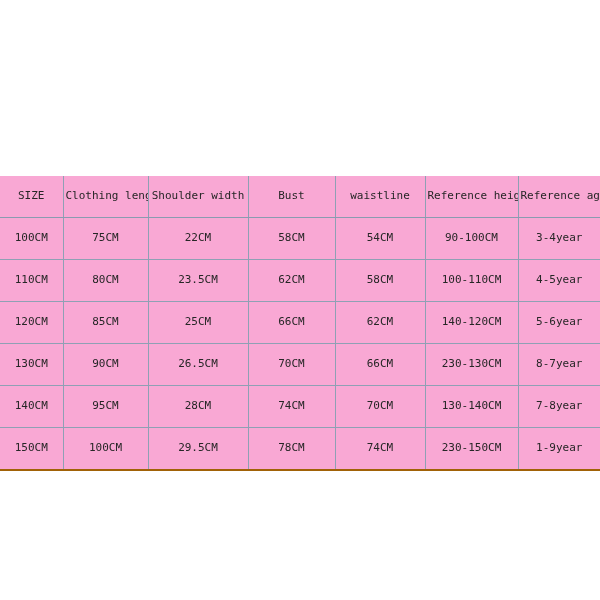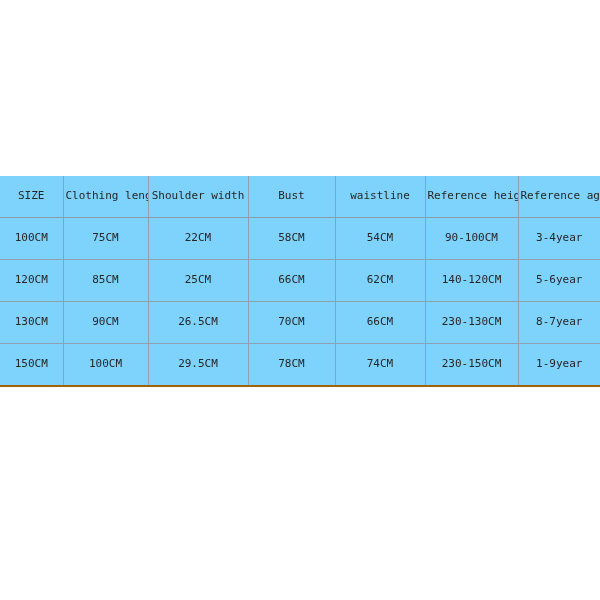--- a/index.html
+++ b/index.html
@@ -46,21 +46,21 @@
   table.size-table th,
   table.size-table td {
     height: 41px;
     padding: 0 2px;
     text-align: center;
     vertical-align: middle;
     font-weight: normal;
     font-size: 11px;
     line-height: 1.1;
     color: #262626;
-    background: #7dd3fc;
+    background: #f9a8d4;
     border-right: 1px solid #8fa0b4;
     border-bottom: 1px solid #8fa0b4;
     white-space: nowrap;
     overflow: hidden;
     margin-top: 40px;
   }
 
   table.size-table th:last-child,
   table.size-table td:last-child {
     border-right: none;
@@ -110,38 +110,56 @@
         <tr>
           <td>100CM</td>
           <td>75CM</td>
           <td>22CM</td>
           <td>58CM</td>
           <td>54CM</td>
           <td>90-100CM</td>
           <td>3-4year</td>
         </tr>
         <tr>
+          <td>110CM</td>
+          <td>80CM</td>
+          <td>23.5CM</td>
+          <td>62CM</td>
+          <td>58CM</td>
+          <td>100-110CM</td>
+          <td>4-5year</td>
+        </tr>
+        <tr>
           <td>120CM</td>
           <td>85CM</td>
           <td>25CM</td>
           <td>66CM</td>
           <td>62CM</td>
           <td>140-120CM</td>
           <td>5-6year</td>
         </tr>
         <tr>
           <td>130CM</td>
           <td>90CM</td>
           <td>26.5CM</td>
           <td>70CM</td>
           <td>66CM</td>
           <td>230-130CM</td>
           <td>8-7year</td>
         </tr>
         <tr>
+          <td>140CM</td>
+          <td>95CM</td>
+          <td>28CM</td>
+          <td>74CM</td>
+          <td>70CM</td>
+          <td>130-140CM</td>
+          <td>7-8year</td>
+        </tr>
+        <tr>
           <td>150CM</td>
           <td>100CM</td>
           <td>29.5CM</td>
           <td>78CM</td>
           <td>74CM</td>
           <td>230-150CM</td>
           <td>1-9year</td>
         </tr>
       </tbody>
     </table>

